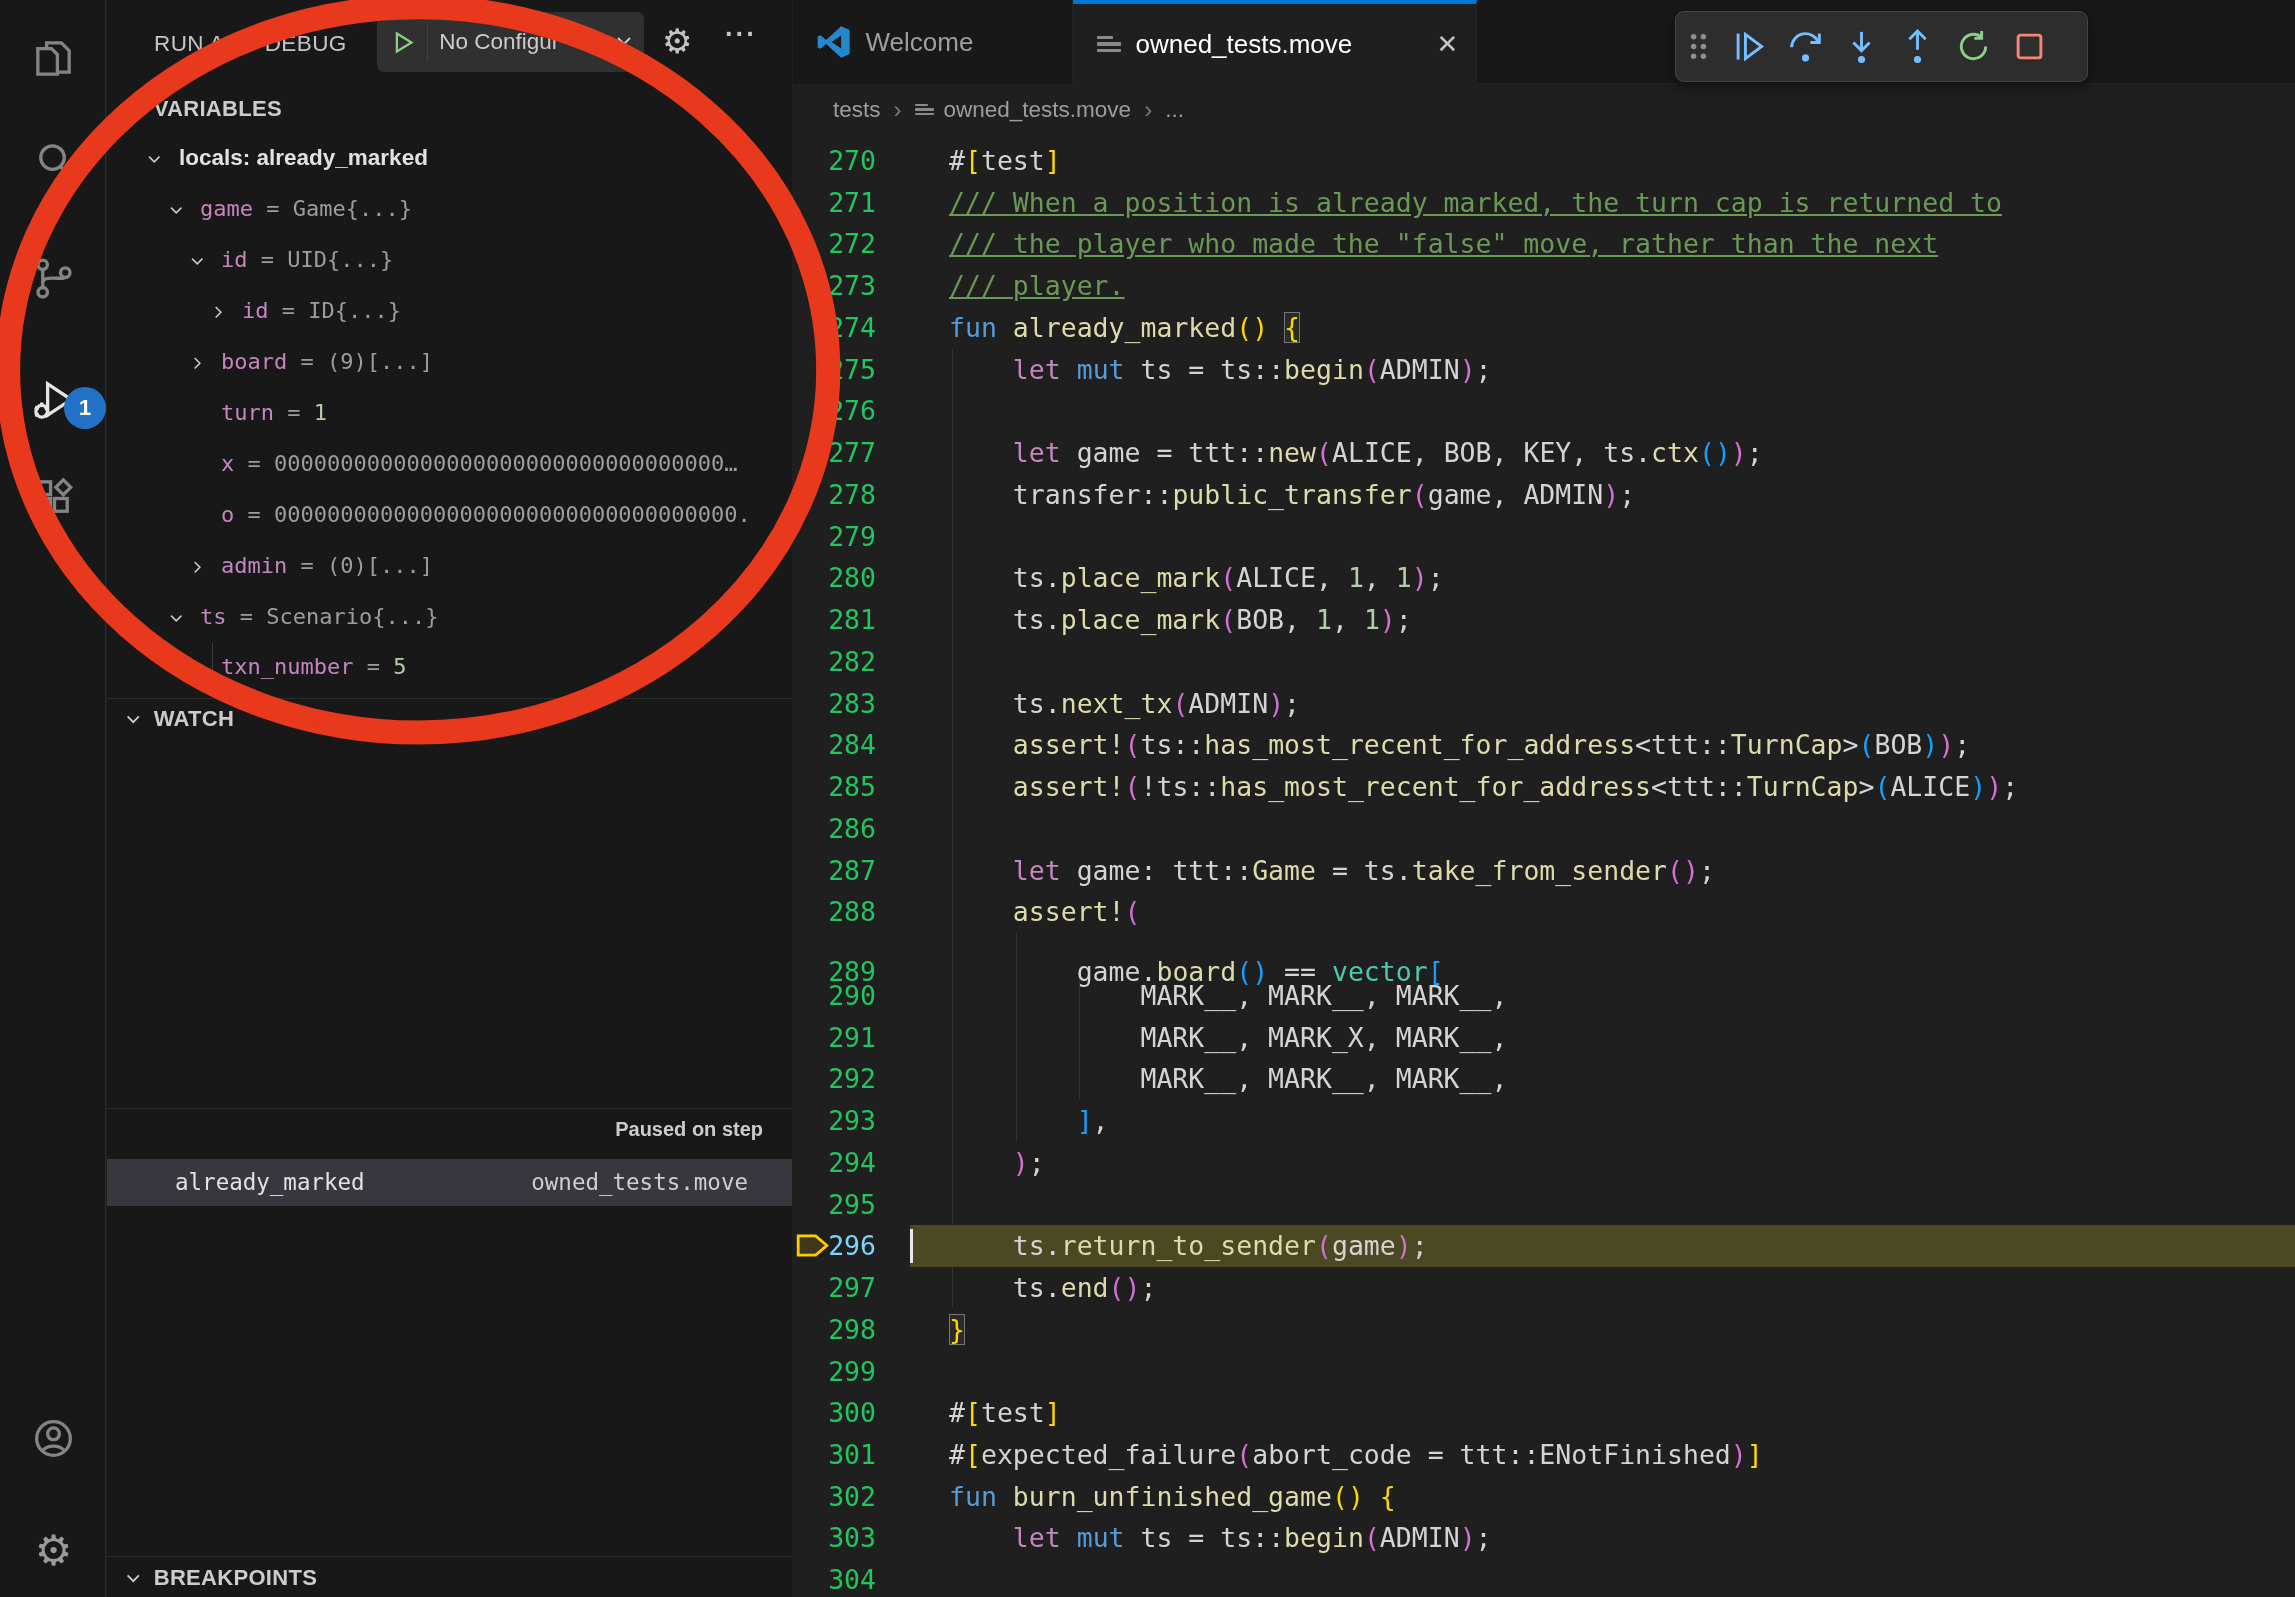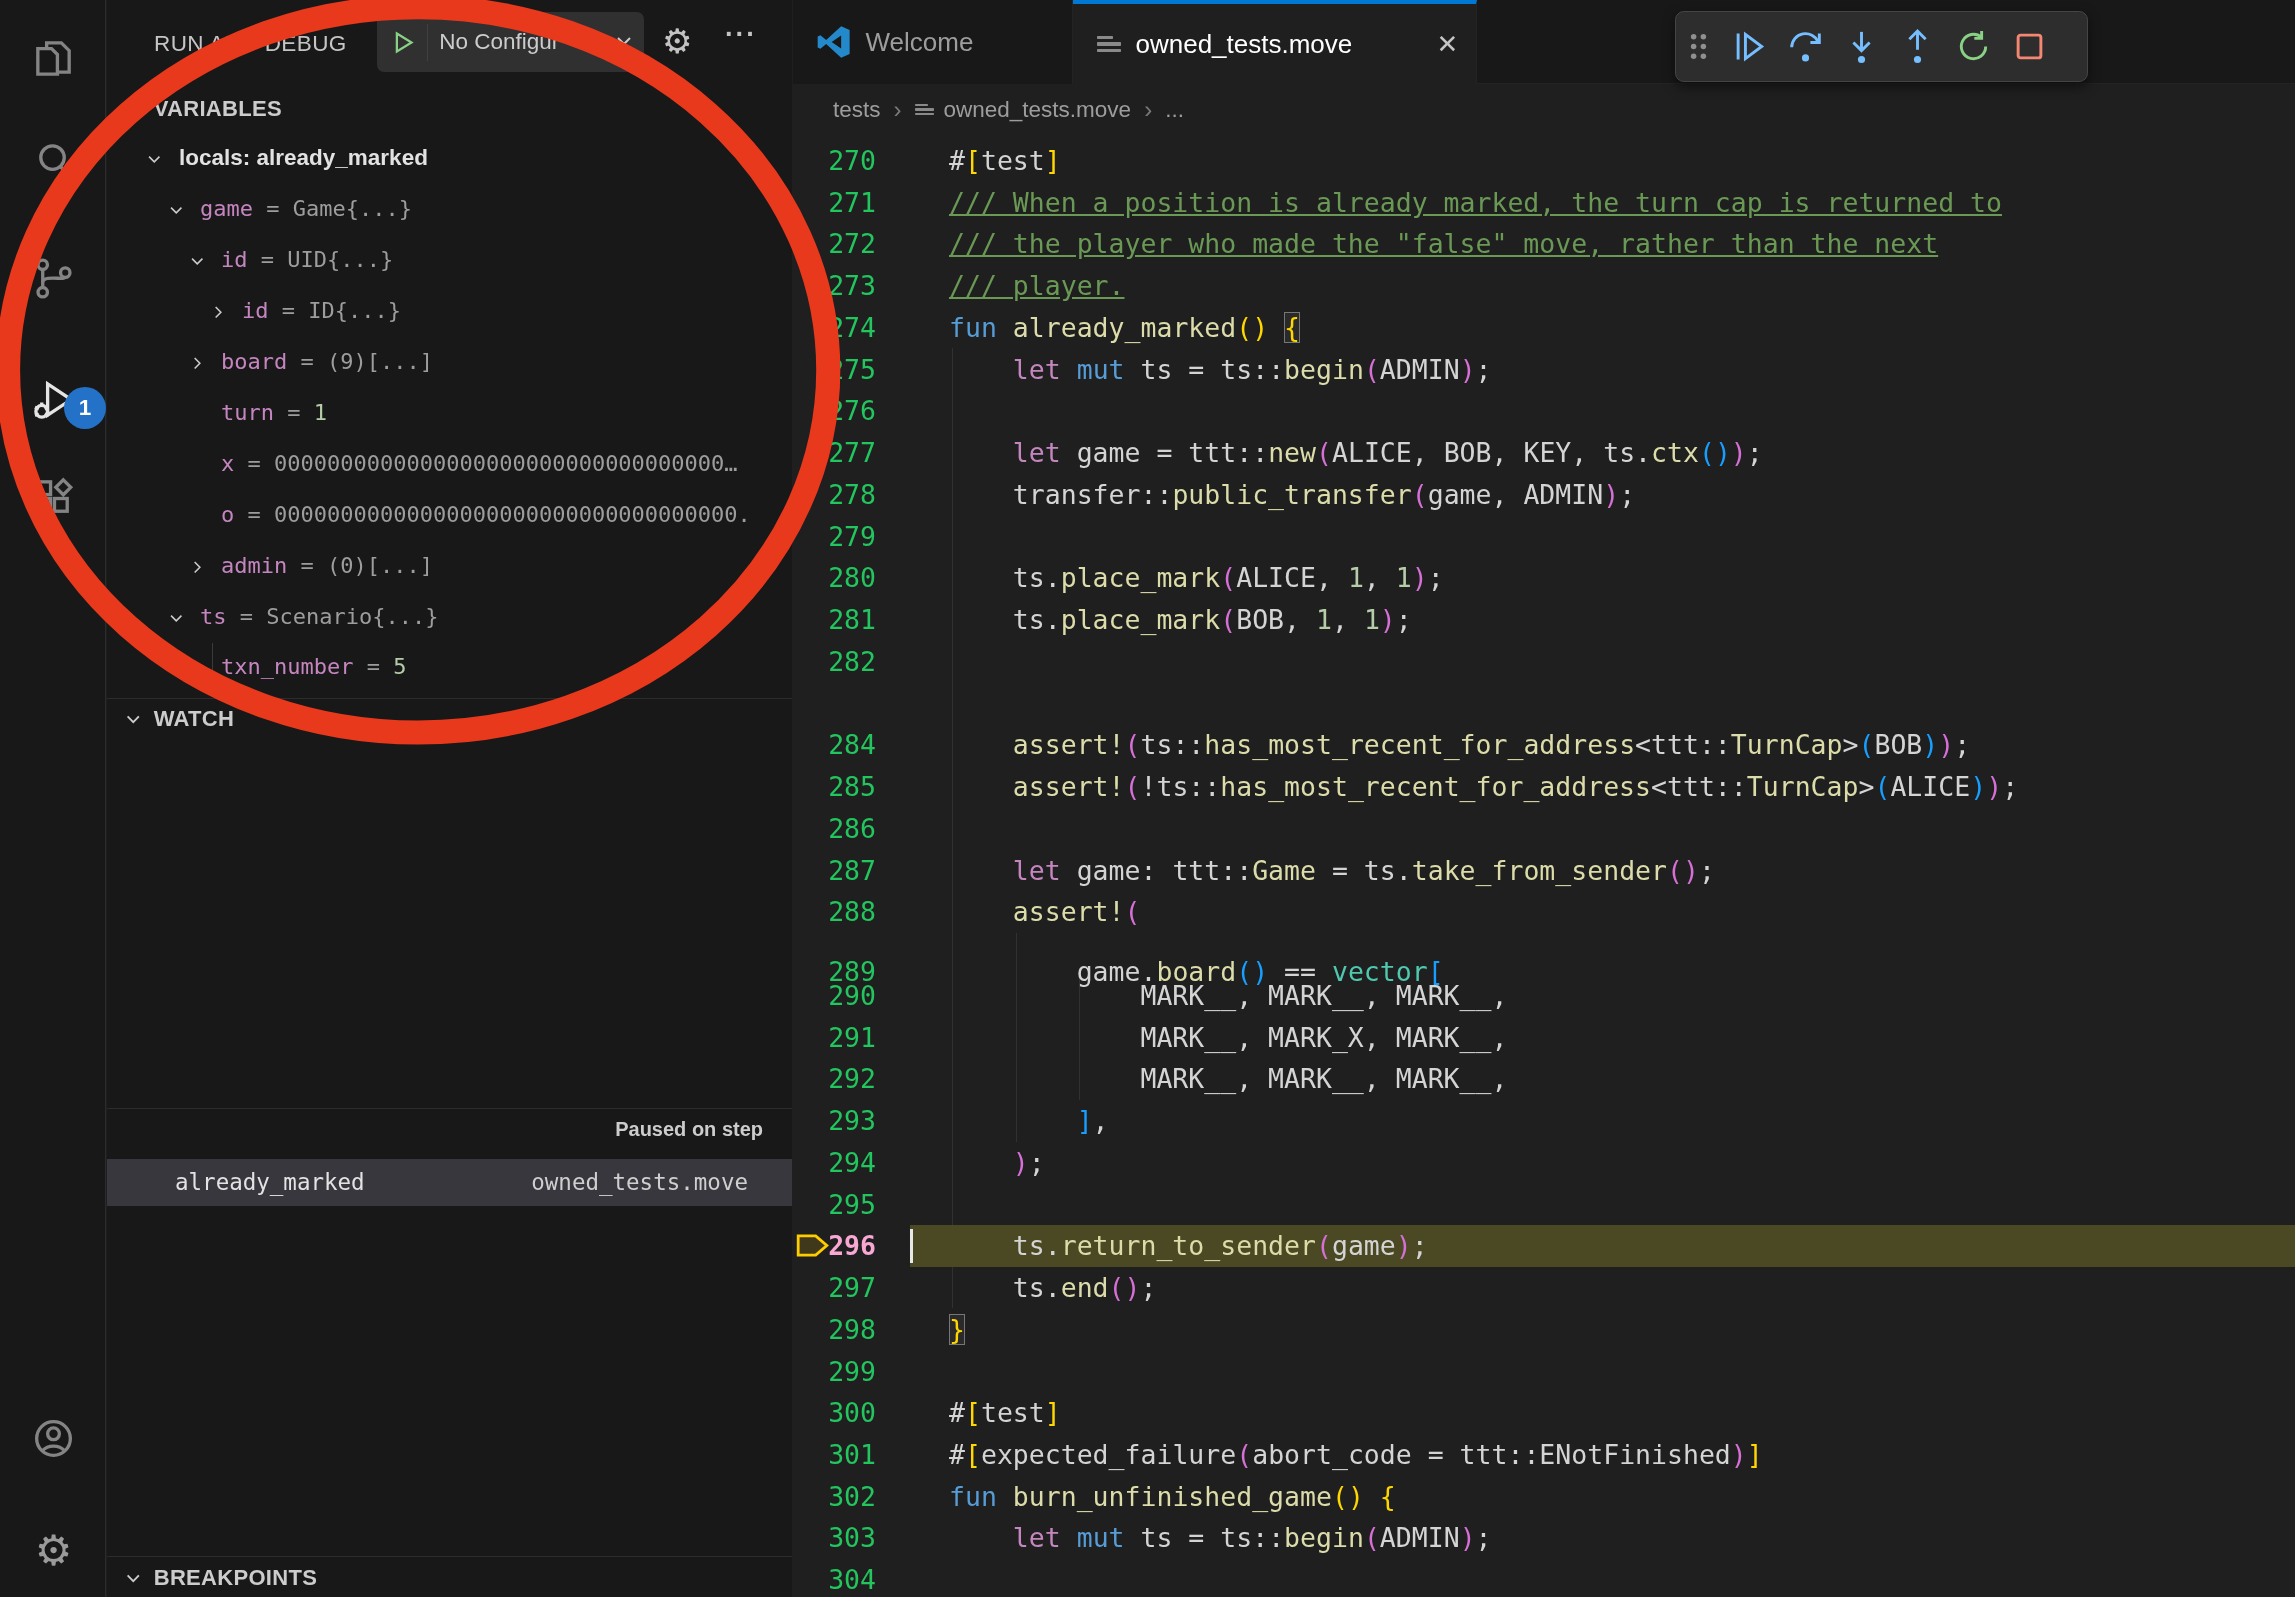--- a/index.html
+++ b/index.html
@@ -60,21 +60,21 @@
   .file-glyph{display:inline-flex;flex-direction:column;justify-content:center;gap:3.2px;margin-right:9.7px;}
   .file-glyph i{display:block;height:3.2px;background:#8a8a8a;border-radius:0.8px;}
 
   #code{position:absolute;left:0;top:0;width:100%;height:1597px;}
   .iguide{position:absolute;width:0.8px;background:#313131;}
   .crow{position:absolute;left:0;width:100%;height:42px;display:flex;}
   .gut{width:117px;flex:none;text-align:right;padding-right:34px;box-sizing:border-box;color:#22c55e;
        font:26.5px/42px "DejaVu Sans Mono",monospace;position:relative;}
   .cod{flex:1;font:26.5px/42px "DejaVu Sans Mono",monospace;white-space:pre;position:relative;padding-left:39px;color:#d4d4d4;}
   .crow.cur .cod{background:#4b4923;}
-  .crow.cur .gut{color:#f9a8d4;font-weight:bold;}
+  .crow.cur .gut{color:#7dd3fc;}
   .crow.cur .cod::before{content:"";position:absolute;left:0;top:4px;bottom:4px;width:3.2px;background:#e8e8e8;}
   .cur-arrow{position:absolute;left:1.6px;top:6.4px;}
   .tk-pl{color:#d4d4d4;} .tk-kw{color:#569cd6;} .tk-ctl{color:#c586c0;} .tk-fn{color:#dcdcaa;}
   .tk-ty{color:#4ec9b0;} .tk-num{color:#b5cea8;} .tk-com{color:#6a9955;text-decoration:underline;}
   .tk-b1{color:#ffd700;} .tk-b2{color:#d670d6;} .tk-b3{color:#179fff;}
   .tk-b1m{color:#ffd700;outline:1.6px solid #767676;outline-offset:-1.6px;background:rgba(255,255,255,.05);}
 
   
   #debug-toolbar{position:absolute;left:1675px;top:11.3px;width:413px;height:71px;background:#2d2d2e;border:0.8px solid #454545;
     border-radius:8.8px;box-shadow:0 4.8px 11.3px rgba(0,0,0,.5);display:flex;align-items:center;z-index:40;box-sizing:border-box;}
@@ -346,20 +346,24 @@
         <div class="cod"><span class="tk-pl">    ts.</span><span class="tk-fn">place_mark</span><span class="tk-b2">(</span><span class="tk-pl">ALICE, </span><span class="tk-num">1</span><span class="tk-pl">, </span><span class="tk-num">1</span><span class="tk-b2">)</span><span class="tk-pl">;</span></div>
       </div>
       <div class="crow" style="top: 599px;">
         <div class="gut">281</div>
         <div class="cod"><span class="tk-pl">    ts.</span><span class="tk-fn">place_mark</span><span class="tk-b2">(</span><span class="tk-pl">BOB, </span><span class="tk-num">1</span><span class="tk-pl">, </span><span class="tk-num">1</span><span class="tk-b2">)</span><span class="tk-pl">;</span></div>
       </div>
       <div class="crow" style="top: 641px;">
         <div class="gut">282</div>
         <div class="cod"></div>
       </div>
+      <div class="crow" style="top: 683px;">
+        <div class="gut">283</div>
+        <div class="cod"><span class="tk-pl">    ts.</span><span class="tk-fn">next_tx</span><span class="tk-b2">(</span><span class="tk-pl">ADMIN</span><span class="tk-b2">)</span><span class="tk-pl">;</span></div>
+      </div>
       <div class="crow" style="top: 724px;">
         <div class="gut">284</div>
         <div class="cod"><span class="tk-pl">    </span><span class="tk-fn">assert!</span><span class="tk-b2">(</span><span class="tk-pl">ts::</span><span class="tk-fn">has_most_recent_for_address</span><span class="tk-pl">&lt;ttt::</span><span class="tk-fn">TurnCap</span><span class="tk-pl">&gt;</span><span class="tk-b3">(</span><span class="tk-pl">BOB</span><span class="tk-b3">)</span><span class="tk-b2">)</span><span class="tk-pl">;</span></div>
       </div>
       <div class="crow" style="top: 766px;">
         <div class="gut">285</div>
         <div class="cod"><span class="tk-pl">    </span><span class="tk-fn">assert!</span><span class="tk-b2">(</span><span class="tk-pl">!ts::</span><span class="tk-fn">has_most_recent_for_address</span><span class="tk-pl">&lt;ttt::</span><span class="tk-fn">TurnCap</span><span class="tk-pl">&gt;</span><span class="tk-b3">(</span><span class="tk-pl">ALICE</span><span class="tk-b3">)</span><span class="tk-b2">)</span><span class="tk-pl">;</span></div>
       </div>
       <div class="crow" style="top: 808px;">
         <div class="gut">286</div>

